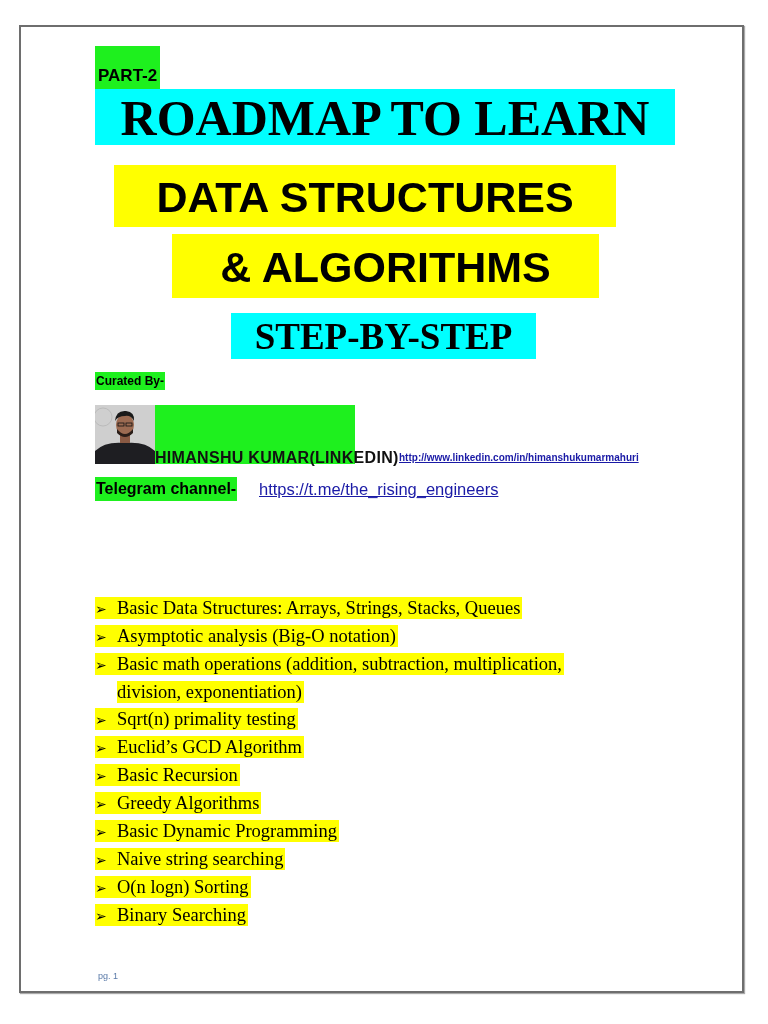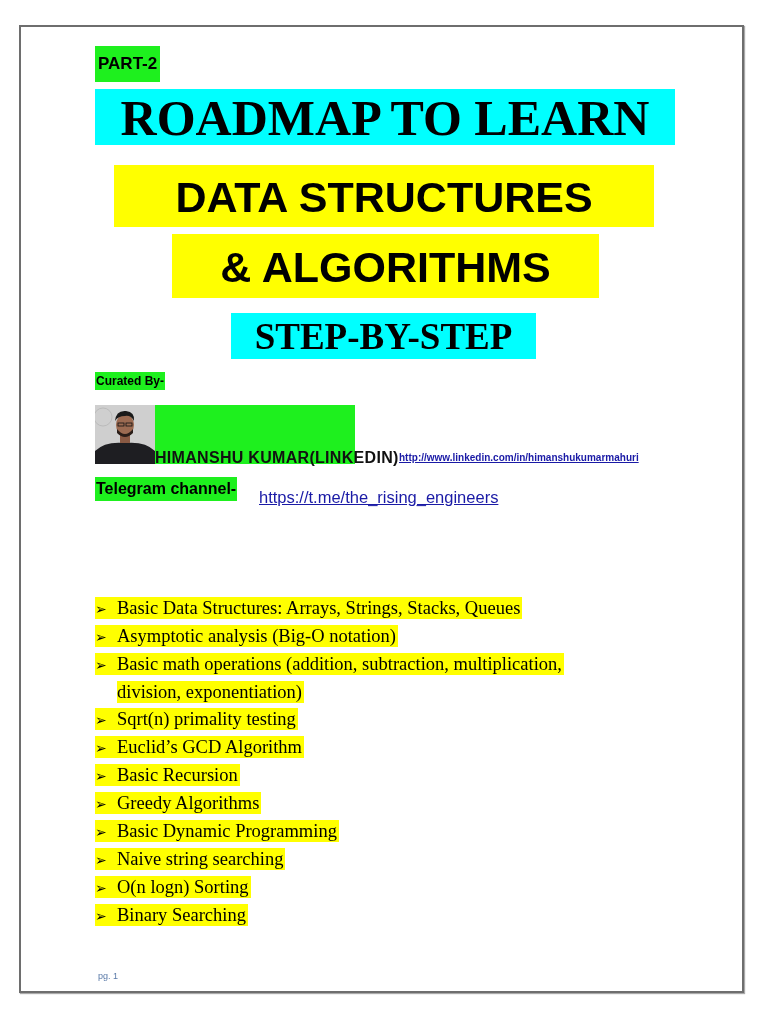--- a/index.html
+++ b/index.html
@@ -1,30 +1,30 @@
 <!DOCTYPE html>
 <html><head>
 <meta charset="utf-8">
 <style>
   html, body { margin:0; padding:0; background:#ffffff; }
   body { width:768px; height:1024px; position:relative; overflow:hidden; font-family:"Liberation Serif", serif; }
   .page { position:absolute; left:19px; top:25px; width:725px; height:968px; border:2px solid #6e6e6e; box-sizing:border-box; background:#fff; box-shadow:1px 1px 1px #aaa; }
   .abs { position:absolute; }
-  .part { left:74px; top:19px; background:#1ef01e; font-family:"Liberation Sans", sans-serif; font-weight:bold; font-size:17px; line-height:28px; padding:4px 3px; color:#000; }
+  .part { left:74px; top:19px; background:#1ef01e; font-family:"Liberation Sans", sans-serif; font-weight:bold; font-size:17px; line-height:28px; padding:16px 3px; color:#000; }
   .title1 { left:74px; top:62px; width:580px; height:56px; background:#00ffff; font-family:"Liberation Serif", serif; font-weight:bold; font-size:50px; line-height:58px; text-align:center; color:#000; letter-spacing:0px; white-space:nowrap; }
-  .title2 { left:93px; top:138px; width:540px; height:62px; background:#ffff00; font-family:"Liberation Sans", sans-serif; font-weight:bold; font-size:43px; line-height:64px; text-align:center; white-space:nowrap; }
+  .title2 { left:93px; top:138px; width:502px; height:62px; background:#ffff00; font-family:"Liberation Sans", sans-serif; font-weight:bold; font-size:43px; line-height:64px; text-align:center; white-space:nowrap; }
   .title3 { left:151px; top:207px; width:427px; height:64px; background:#ffff00; font-family:"Liberation Sans", sans-serif; font-weight:bold; font-size:43px; line-height:66px; text-align:center; white-space:nowrap; }
   .title4 { left:210px; top:286px; width:305px; height:46px; background:#00ffff; font-family:"Liberation Serif", serif; font-weight:bold; font-size:37px; line-height:48px; text-align:center; white-space:nowrap; }
   .curated { left:74px; top:345px; background:#1ef01e; font-family:"Liberation Sans", sans-serif; font-weight:bold; font-size:12px; line-height:18px; padding:0 1px; }
   .photo { left:74px; top:378px; width:60px; height:59px; background:linear-gradient(#d8d8d8,#c0c0c0); overflow:hidden; }
   .greenbox { left:134px; top:378px; width:200px; height:59px; background:#1ef01e; }
   .author { left:134px; top:424px; font-family:"Liberation Sans", sans-serif; font-weight:bold; font-size:16px; line-height:13px; color:#111; white-space:nowrap; letter-spacing:0.3px;}
   .linkedin { left:338px; top:424px; font-family:"Liberation Sans", sans-serif; font-weight:bold; font-size:10px; line-height:13px; color:#1a1aa6; text-decoration:underline; white-space:nowrap;padding-left:40px; }
   .telegram-label { left:74px; top:450px; background:#1ef01e; font-family:"Liberation Sans", sans-serif; font-weight:bold; font-size:16px; line-height:24px; padding:0 1px; white-space:nowrap; }
-  .telegram-link { left:238px; top:451px; font-family:"Liberation Sans", sans-serif; font-size:16.5px; line-height:22px; color:#1a1aa6; text-decoration:underline; white-space:nowrap;margin-top:8px; }
+  .telegram-link { left:238px; top:451px; font-family:"Liberation Sans", sans-serif; font-size:16.5px; line-height:22px; color:#1a1aa6; text-decoration:underline; white-space:nowrap; }
   .topics { left:74px; top:521px; background:#00ffff; font-family:"Liberation Sans", sans-serif; font-size:22px; line-height:34px; padding:0 2px; white-space:nowrap; color:#000; }
   .list { left:74px; top:568px; }
   .item { font-family:"Liberation Serif", serif; font-size:18.5px; line-height:27px; white-space:nowrap; }
   .item span.hl { background:#ffff00; padding:1px 2px 1px 0; }
   .arrow { font-size:14px; display:inline-block; width:22px; }
   .cont { padding-left:22px; }
   .pg { left:77px; top:944px; font-family:"Liberation Sans", sans-serif; font-size:9px; color:#5a7aa8; }
 </style>
 </head>
 <body>

